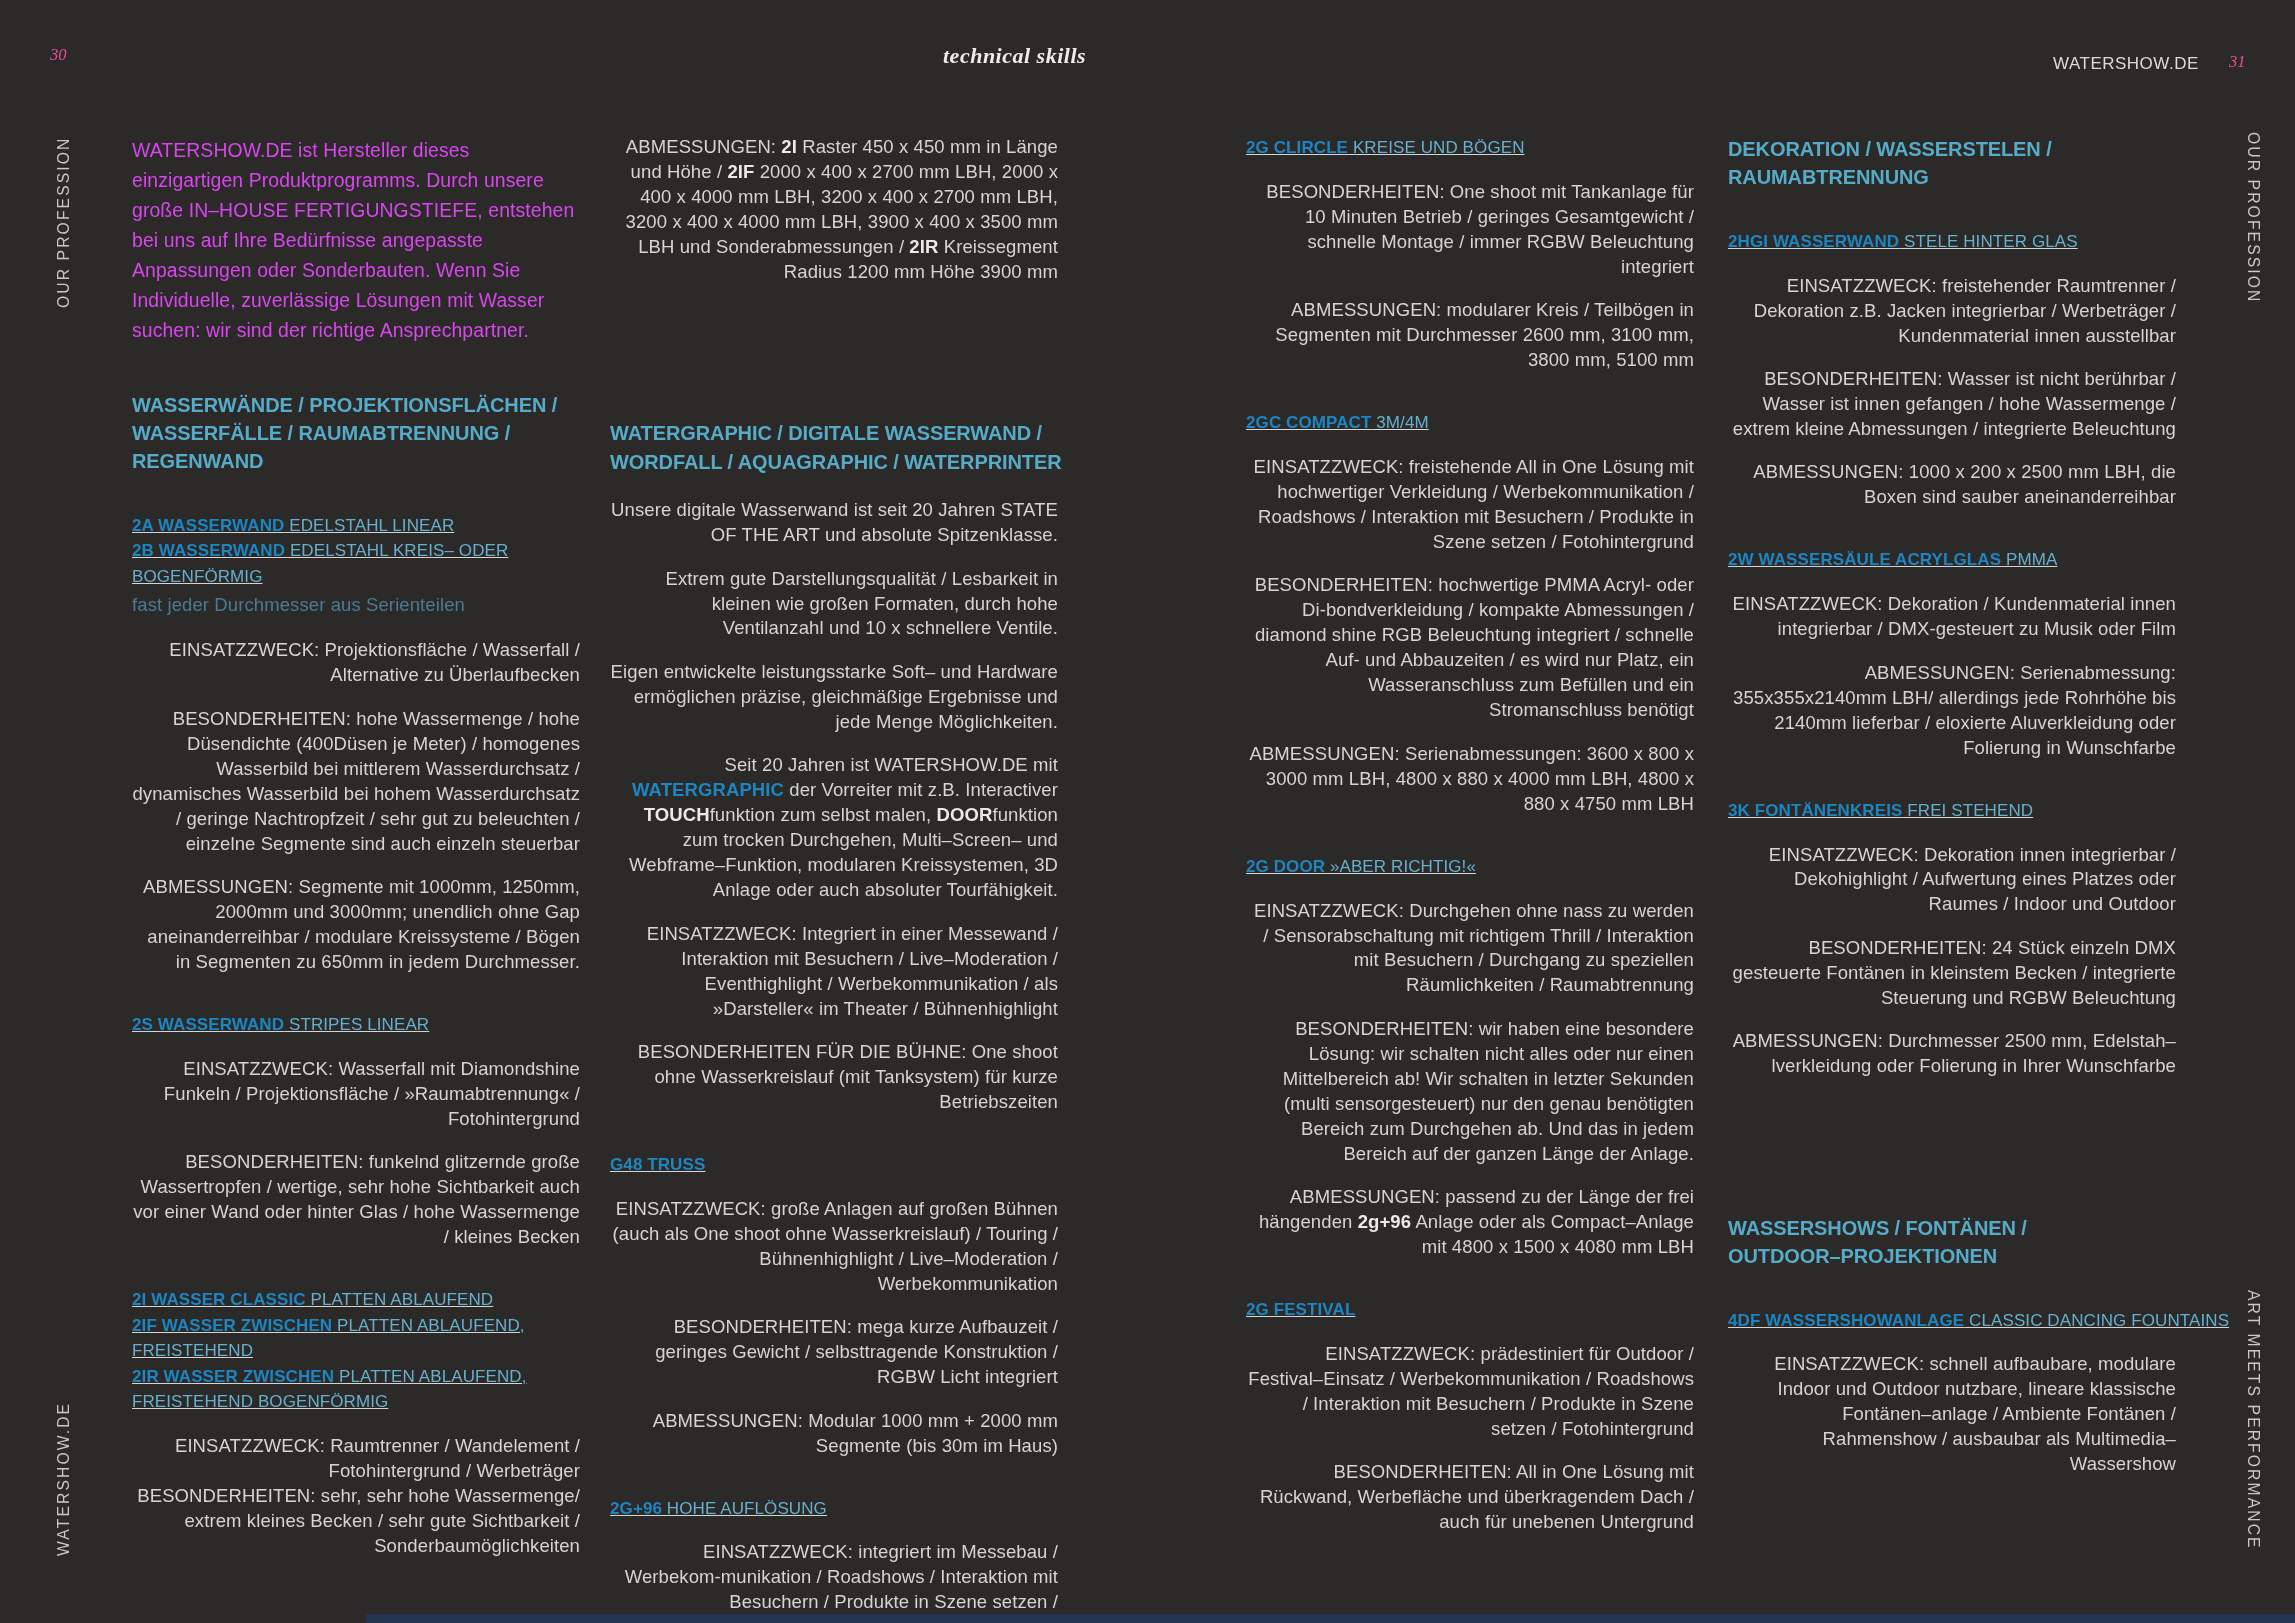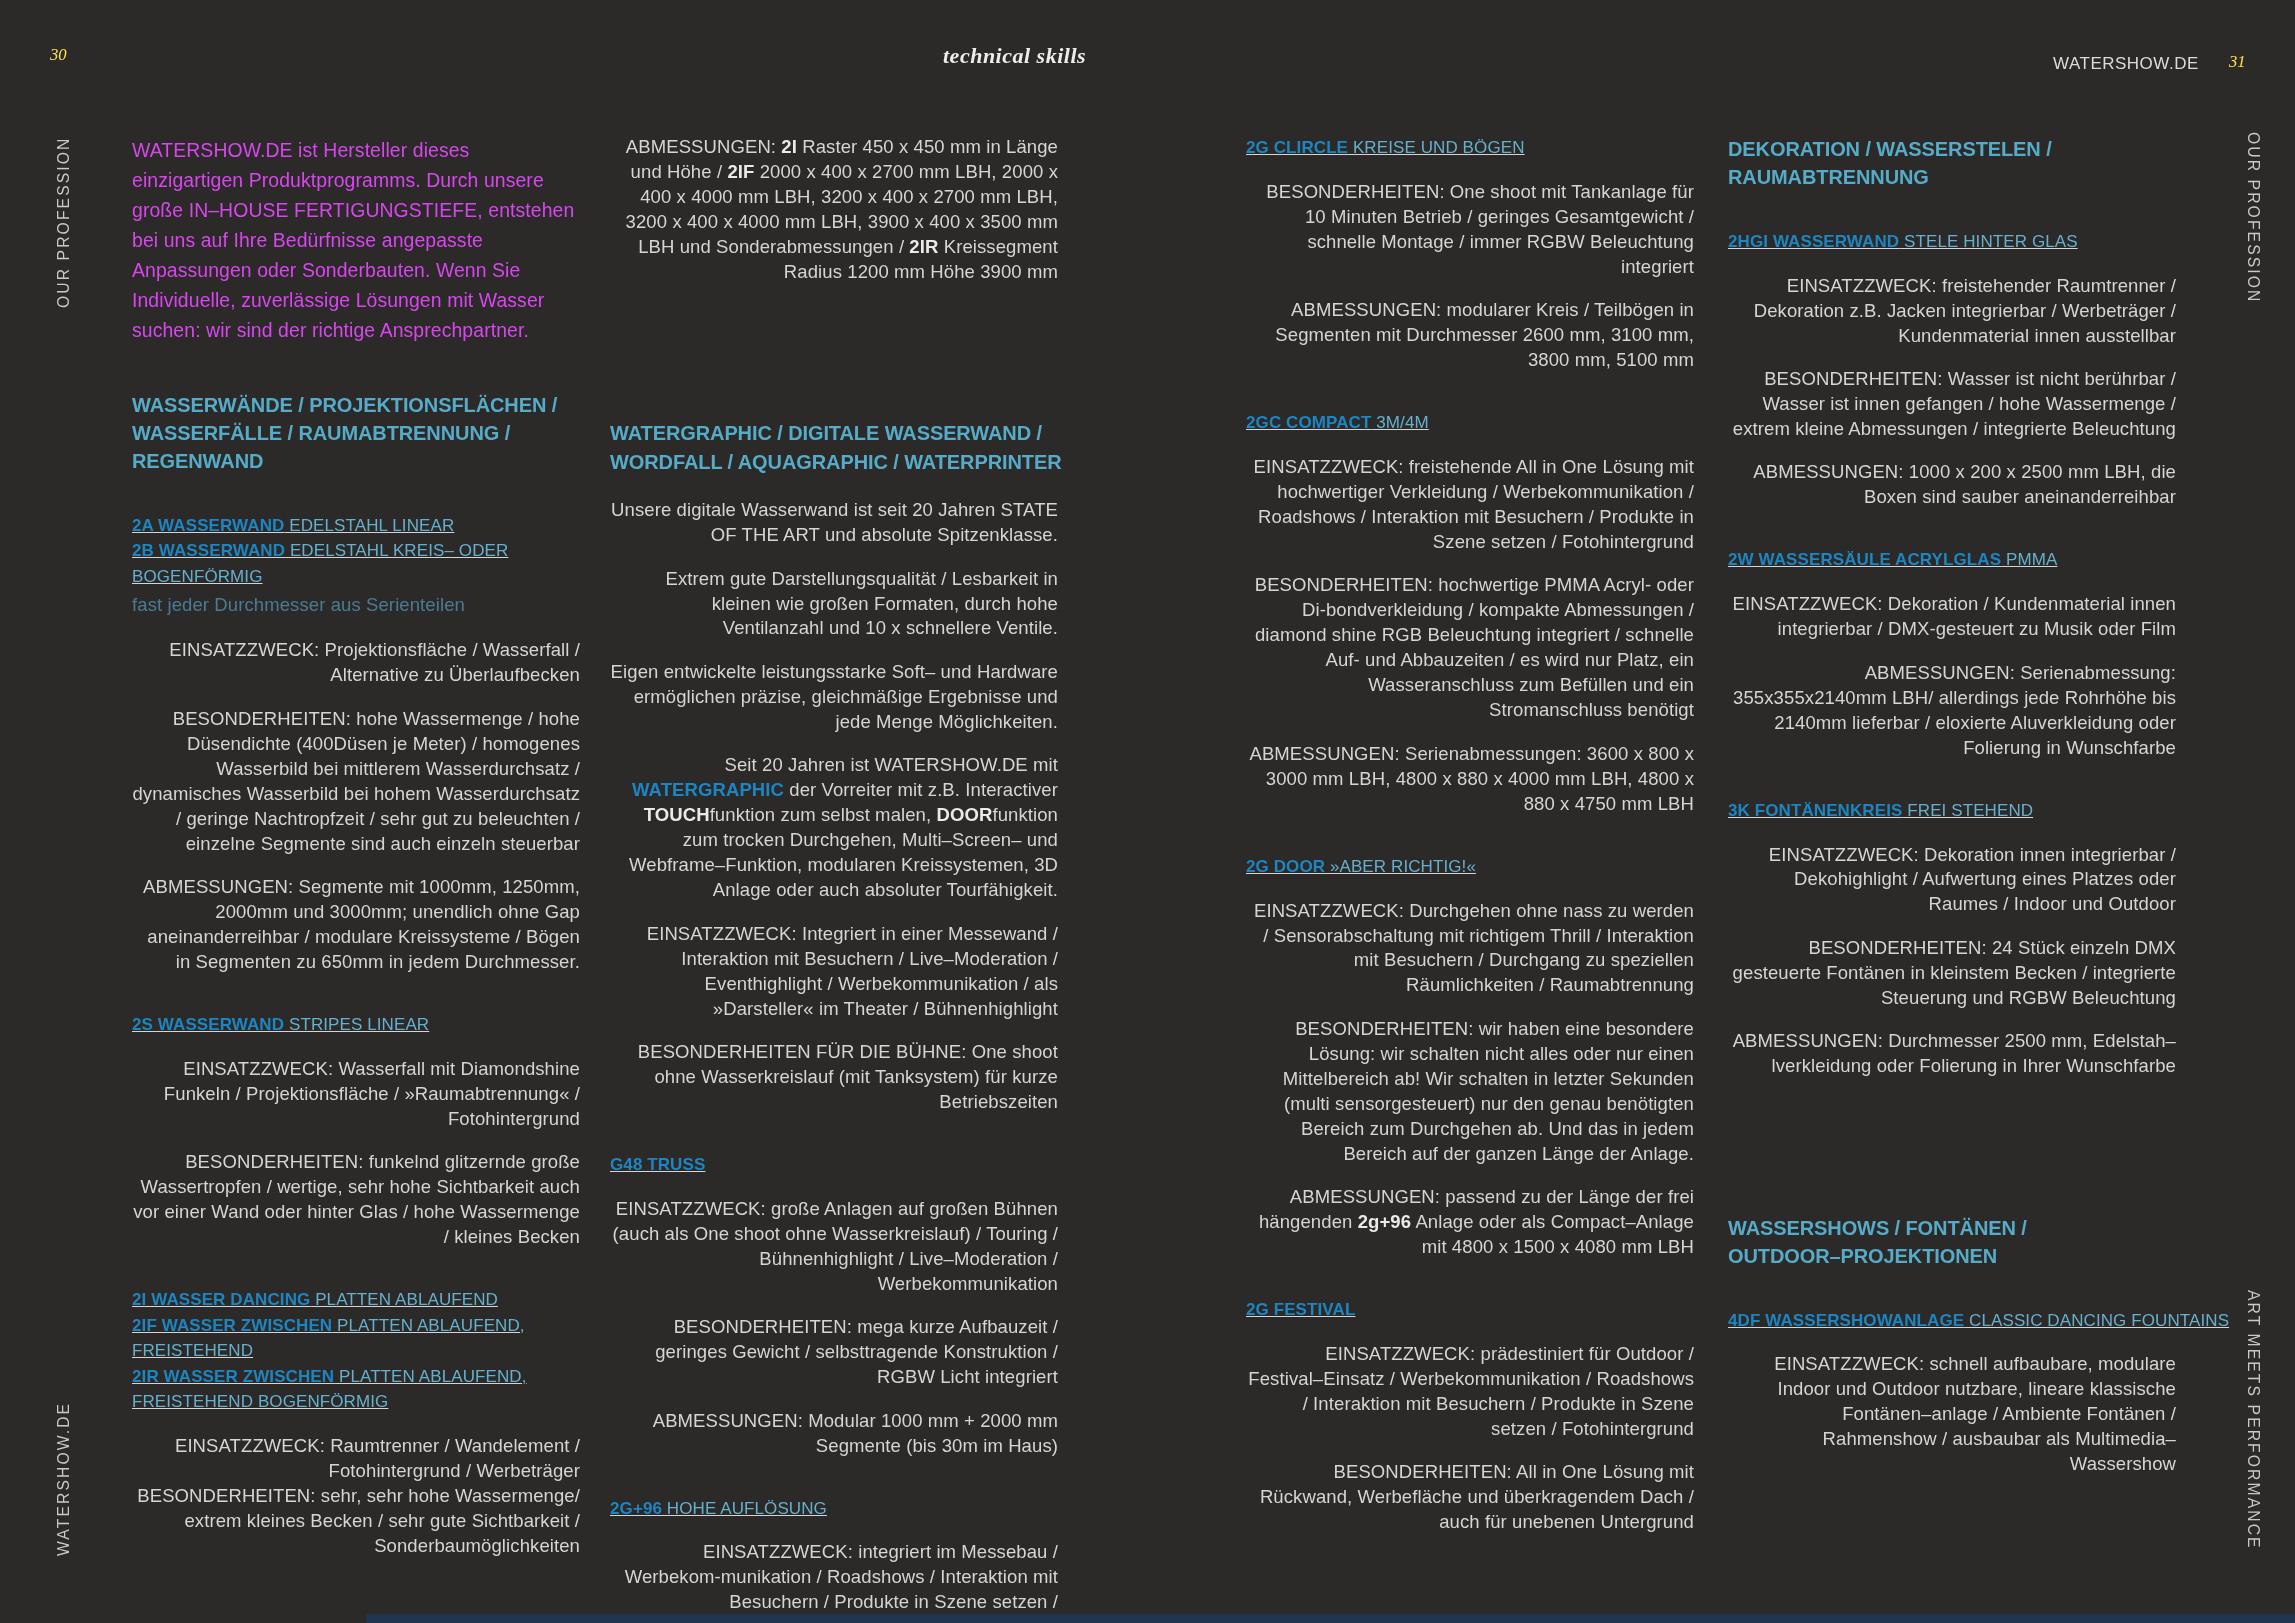--- a/index.html
+++ b/index.html
@@ -5,21 +5,21 @@
   html,body{margin:0;padding:0;}
   body{
     width:2295px;height:1623px;position:relative;overflow:hidden;
     background:#2b2a28;
     font-family:"Liberation Sans", sans-serif;
     -webkit-font-smoothing:antialiased;
   }
   .page{position:absolute;inset:0;}
   
   .pagenum{position:absolute;font-family:"Liberation Serif", serif;font-style:italic;
-    font-size:16.7px;color:#fde047;text-align:right;}
+    font-size:16.7px;color:#ec4899;text-align:right;}
   #page-left{left:50px;top:45px;}
   #page-right{left:2229px;top:52px;}
   #center-title{position:absolute;left:943px;top:43px;
     font-family:"Liberation Serif", serif;font-style:italic;font-weight:bold;
     font-size:22px;color:#efedea;letter-spacing:0.5px;}
   #site-top-right{position:absolute;left:2053px;top:54px;font-size:17px;
     color:#dddbd8;letter-spacing:0.5px;}
   
   .rail{position:absolute;white-space:nowrap;color:#c9c8c6;font-size:15.7px;
     letter-spacing:2.1px;}
@@ -82,21 +82,21 @@
       <div class="sub">fast jeder Durchmesser aus Serienteilen</div>
       <div class="para"><span>EINSATZZWECK: Projektionsfläche / Wasserfall / Alternative zu Überlaufbecken</span></div>
       <div class="para"><span>BESONDERHEITEN: hohe Wassermenge / hohe Düsendichte (400Düsen je Meter) / homogenes Wasserbild bei mittlerem Wasserdurchsatz / dynamisches Wasserbild bei hohem Wasserdurchsatz /  geringe Nachtropfzeit / sehr gut zu beleuchten / einzelne Segmente sind auch einzeln steuerbar</span></div>
       <div class="para"><span>ABMESSUNGEN: Segmente mit 1000mm, 1250mm, 2000mm und 3000mm; unendlich ohne Gap aneinanderreihbar / modulare Kreissysteme / Bögen in Segmenten zu 650mm in jedem Durchmesser.</span></div>
       <div class="product">
         <div class="pline"><span class="code">2S WASSERWAND</span><span class="rest"> STRIPES LINEAR</span></div>
       </div>
       <div class="para"><span>EINSATZZWECK: Wasserfall mit Diamondshine Funkeln /  Projektionsfläche / »Raumabtrennung« / Fotohintergrund</span></div>
       <div class="para"><span>BESONDERHEITEN: funkelnd glitzernde große Wassertropfen / wertige, sehr hohe Sichtbarkeit auch vor einer Wand oder hinter Glas / hohe Wassermenge /  kleines Becken</span></div>
       <div class="product">
-        <div class="pline"><span class="code">2I WASSER DANCING</span><span class="rest"> PLATTEN ABLAUFEND</span></div>
+        <div class="pline"><span class="code">2I WASSER CLASSIC</span><span class="rest"> PLATTEN ABLAUFEND</span></div>
         <div class="pline"><span class="code">2IF WASSER ZWISCHEN</span><span class="rest"> PLATTEN ABLAUFEND,</span></div>
         <div class="pline"><span class="rest">FREISTEHEND</span></div>
         <div class="pline"><span class="code">2IR WASSER ZWISCHEN</span><span class="rest"> PLATTEN ABLAUFEND,</span></div>
         <div class="pline"><span class="rest">FREISTEHEND BOGENFÖRMIG</span></div>
       </div>
       <div class="para tight"><span>EINSATZZWECK: Raumtrenner / Wandelement / Fotohintergrund / Werbeträger</span></div>
       <div class="para tight"><span>BESONDERHEITEN: sehr, sehr hohe Wassermenge/ extrem kleines Becken / sehr gute Sichtbarkeit / Sonderbaumöglichkeiten</span></div>
     </div>
   <div id="col-1" class="col">
       <div class="para"><span>ABMESSUNGEN: </span><span class="bold">2I</span><span> Raster 450 x 450 mm in Länge und Höhe / </span><span class="bold">2IF</span><span> 2000 x 400 x 2700 mm LBH, 2000 x 400 x 4000 mm LBH, 3200 x 400 x 2700 mm LBH, 3200 x 400 x 4000 mm LBH, 3900 x 400 x 3500 mm LBH und Sonderabmessungen / </span><span class="bold">2IR</span><span> Kreissegment Radius 1200 mm Höhe 3900 mm</span></div>

